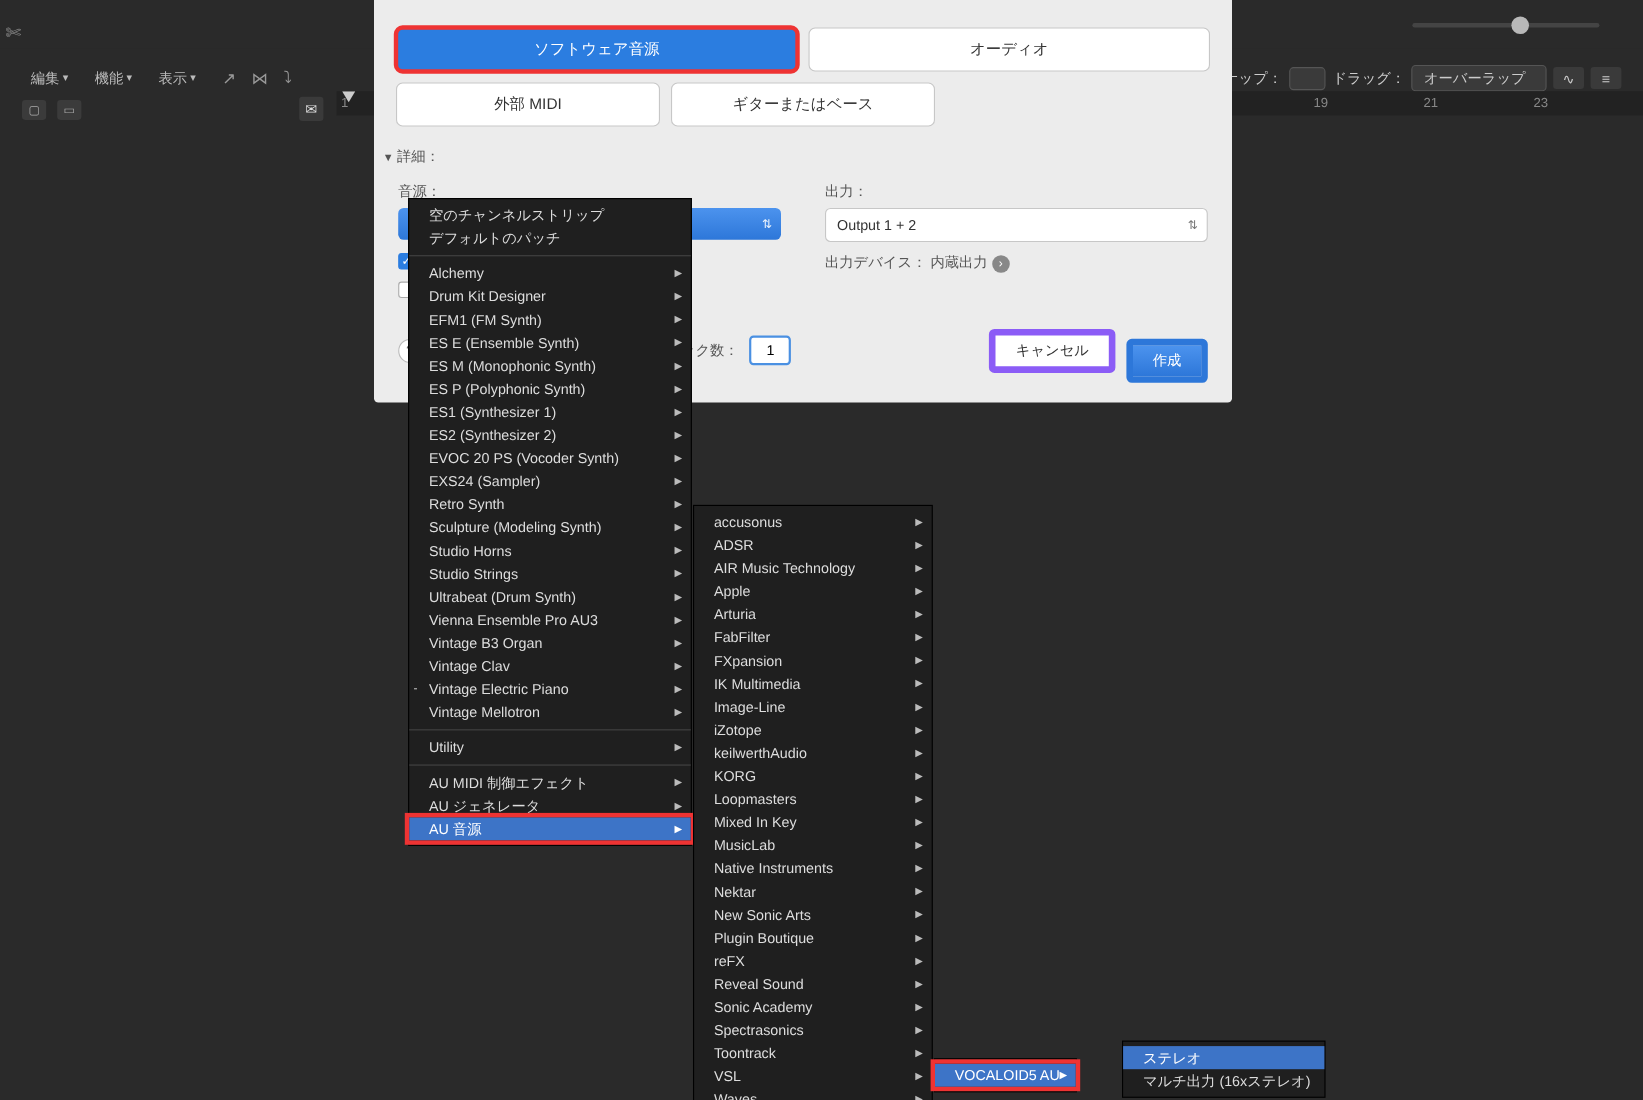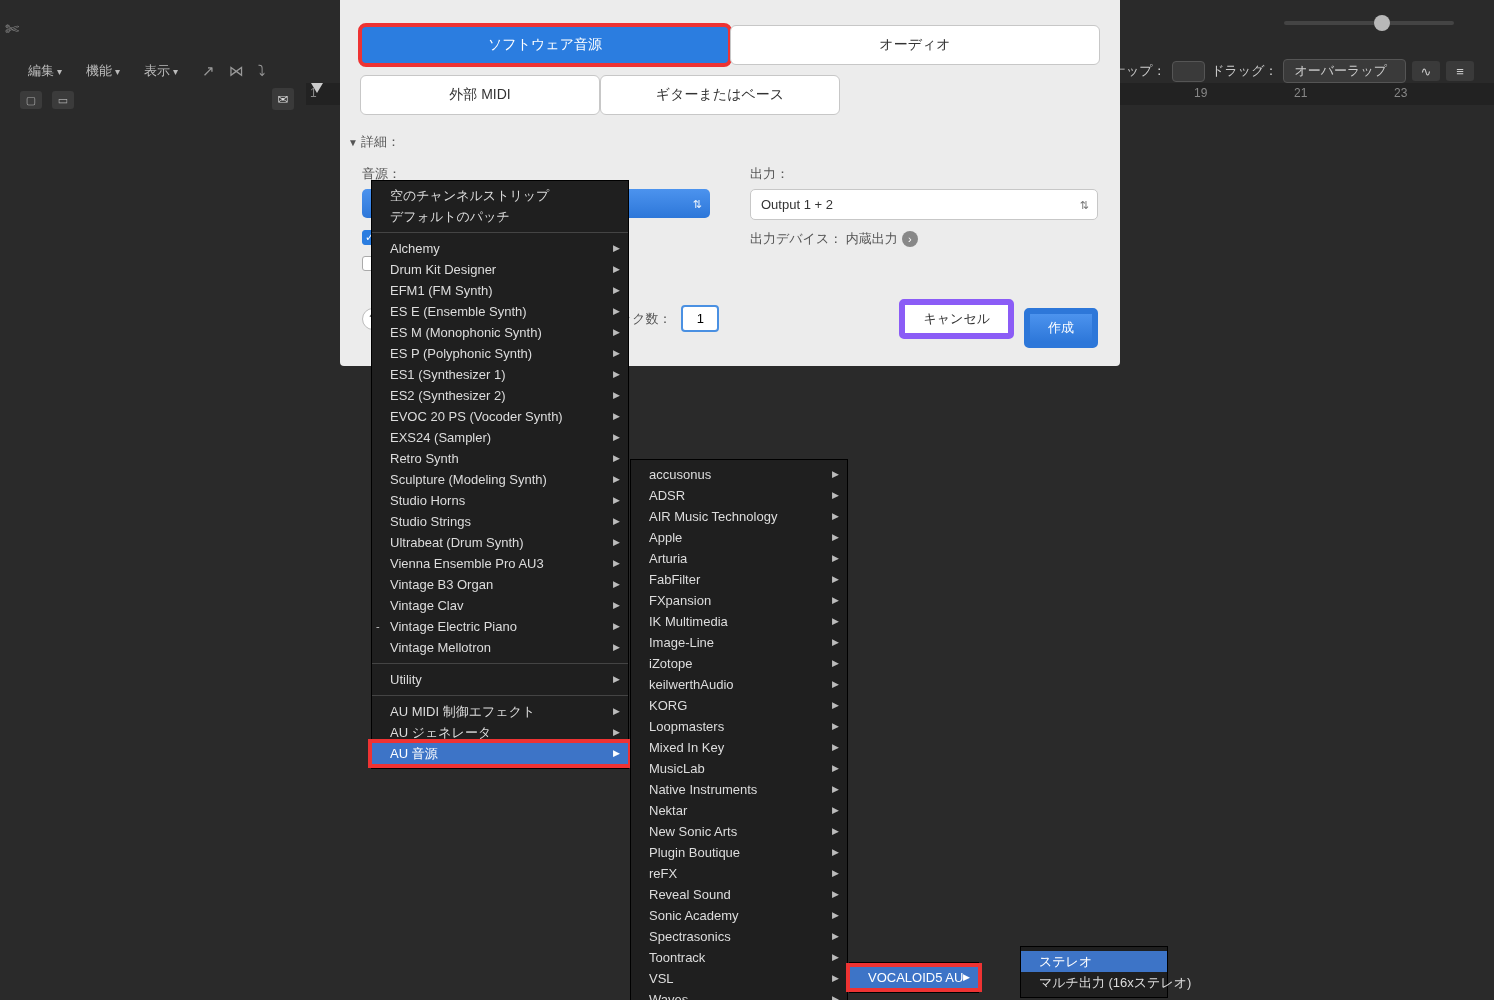--- a/index.html
+++ b/index.html
@@ -27,21 +27,21 @@
 .env{position:absolute;top:88px;left:272px;width:22px;height:22px;background:#3a3a3a;border-radius:3px;display:flex;align-items:center;justify-content:center;color:#ddd;font-size:13px;}
 
 
 .ruler{position:absolute;top:83px;left:306px;right:0;height:22px;background:#222;}
 .rt{position:absolute;top:3px;color:#888;font-size:12px;}
 .playhead{position:absolute;top:83px;left:311px;width:12px;height:12px;}
 .playhead svg{display:block;}
 
 
 .dialog{position:absolute;top:0;left:340px;width:780px;background:#ececec;border-radius:0 0 4px 4px;color:#333;}
-.seg-row{display:flex;padding:25px 20px 10px 20px;}
+.seg-row{display:flex;gap:10px;padding:25px 20px 10px 20px;}
 .seg{flex:1;padding:10px 0;text-align:center;background:#fff;border:1px solid #c7c7c7;border-radius:6px;font-size:14px;}
 .seg.sel{background:#2b7de0;color:#fff;border-color:#2b7de0;}
 .hl-red{outline:4px solid #e33;outline-offset:-2px;}
 .detail{padding:8px 22px 0 8px;font-size:13px;color:#555;}
 .detail .disc{font-size:10px;margin-right:3px;}
 .form{display:flex;padding:14px 22px 0 22px;gap:40px;}
 .col{flex:1;}
 .lbl{font-size:13px;color:#555;margin-bottom:6px;}
 .drop{width:100%;padding:7px 10px;border-radius:5px;font-size:13px;position:relative;}
 .drop.blue{background:linear-gradient(#4c93ee,#2d77d9);color:#fff;}
@@ -65,21 +65,21 @@
 .mi{padding:2px 30px 2px 18px;position:relative;white-space:nowrap;line-height:17px;}
 .mi.has-sub::after{content:"▶";position:absolute;right:8px;font-size:9px;color:#bbb;}
 .mi.sel{background:#3d74c7;color:#fff;}
 .mi.sel::after{color:#fff;}
 .sep{height:1px;background:#444;margin:5px 0;}
 .chkmark{position:absolute;left:4px;color:#ccc;font-size:11px;}
 .menu .hl-red{outline:4px solid #e33;outline-offset:0;}
 .m1{top:180px;left:371px;width:258px;}
 .m2{top:459px;left:630px;width:218px;}
 .m3{top:962px;left:849px;width:130px;}
-.m4{top:946px;left:1020px;width:148px;}
+.m4{top:946px;left:1020px;width:185px;}
 </style>
 </head>
 <body>
 
 <div class="top-bar">
   <span class="scissors">✄</span>
   <div class="zoom-slider">
     <div class="zs-track"></div>
       <div class="zs-nub"></div>
   </div>

